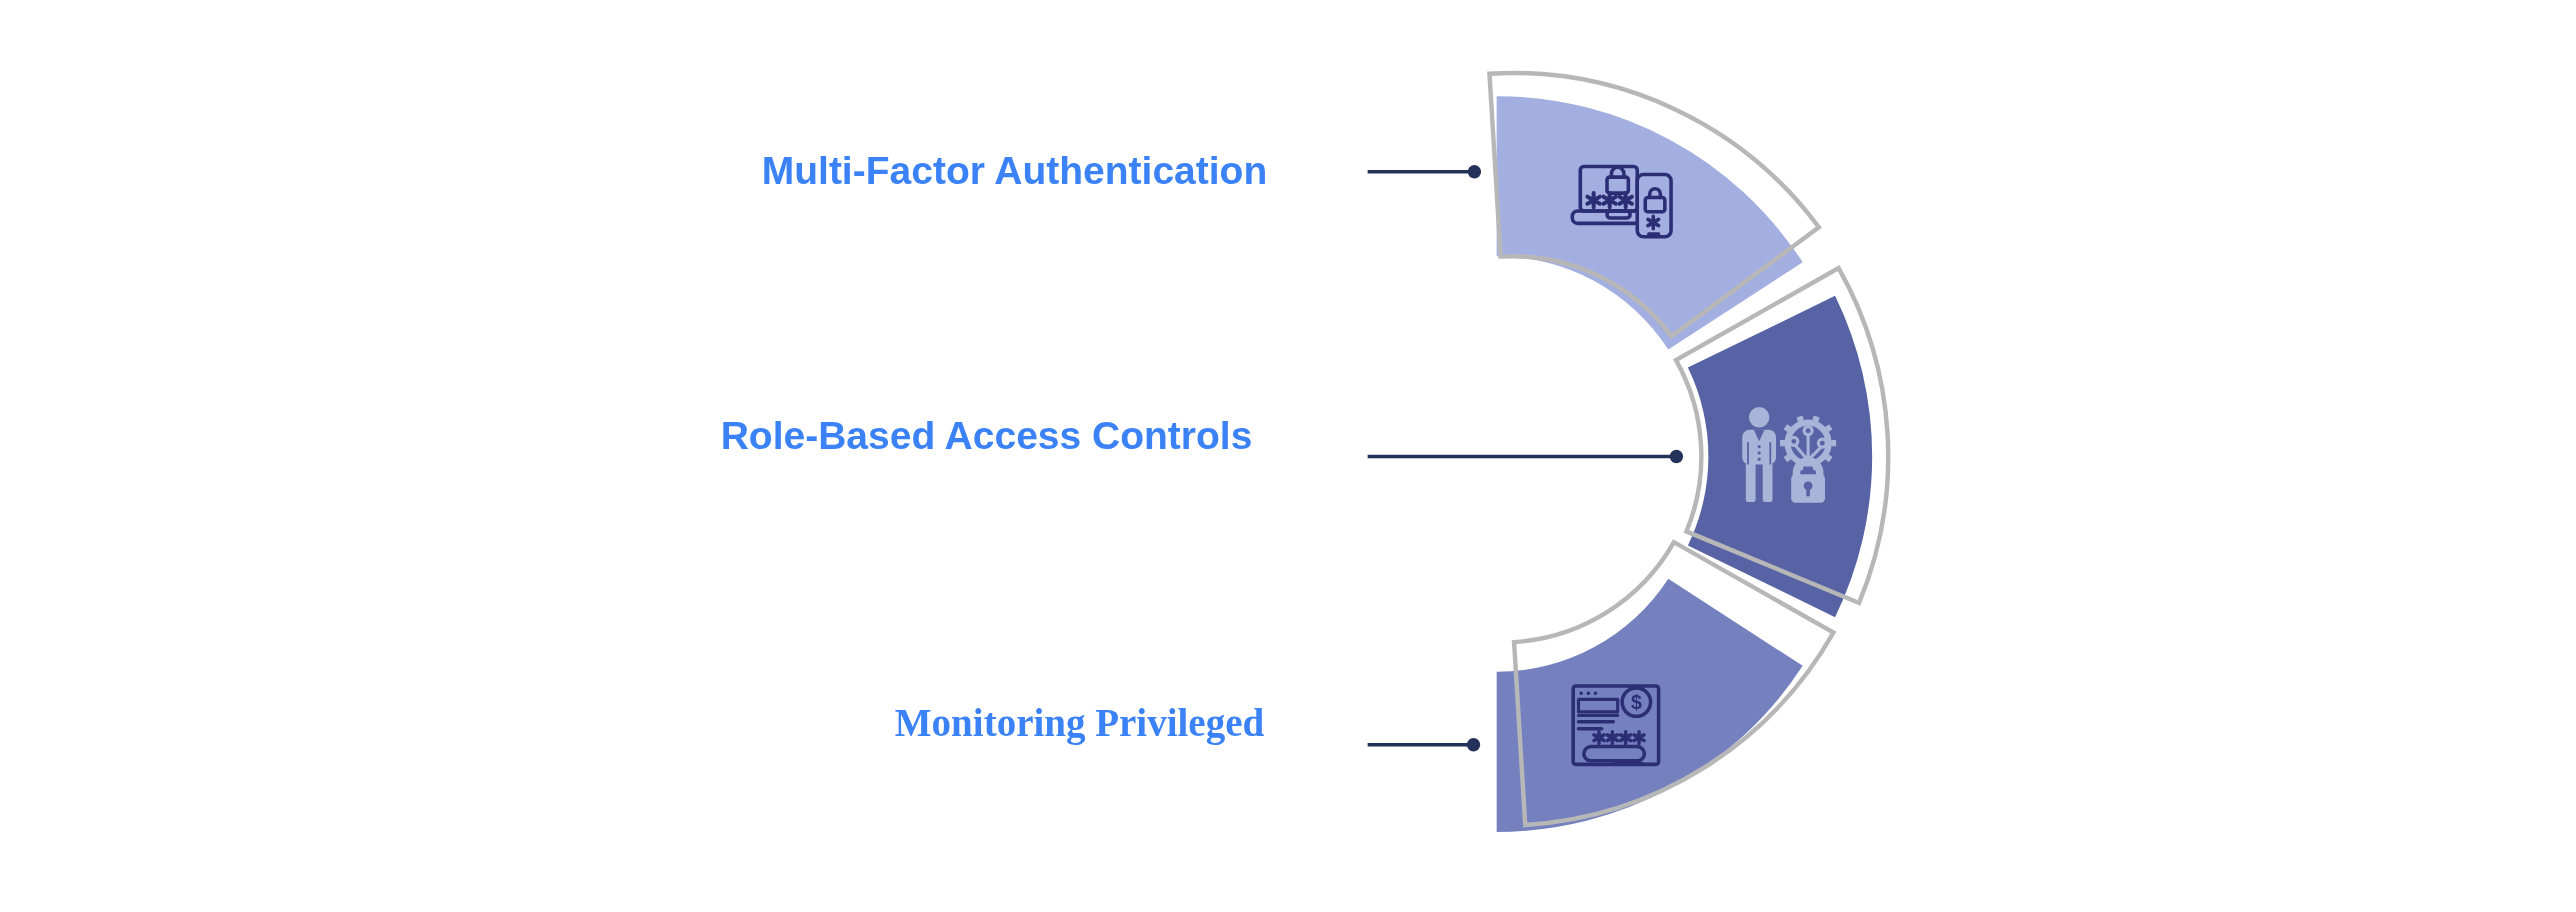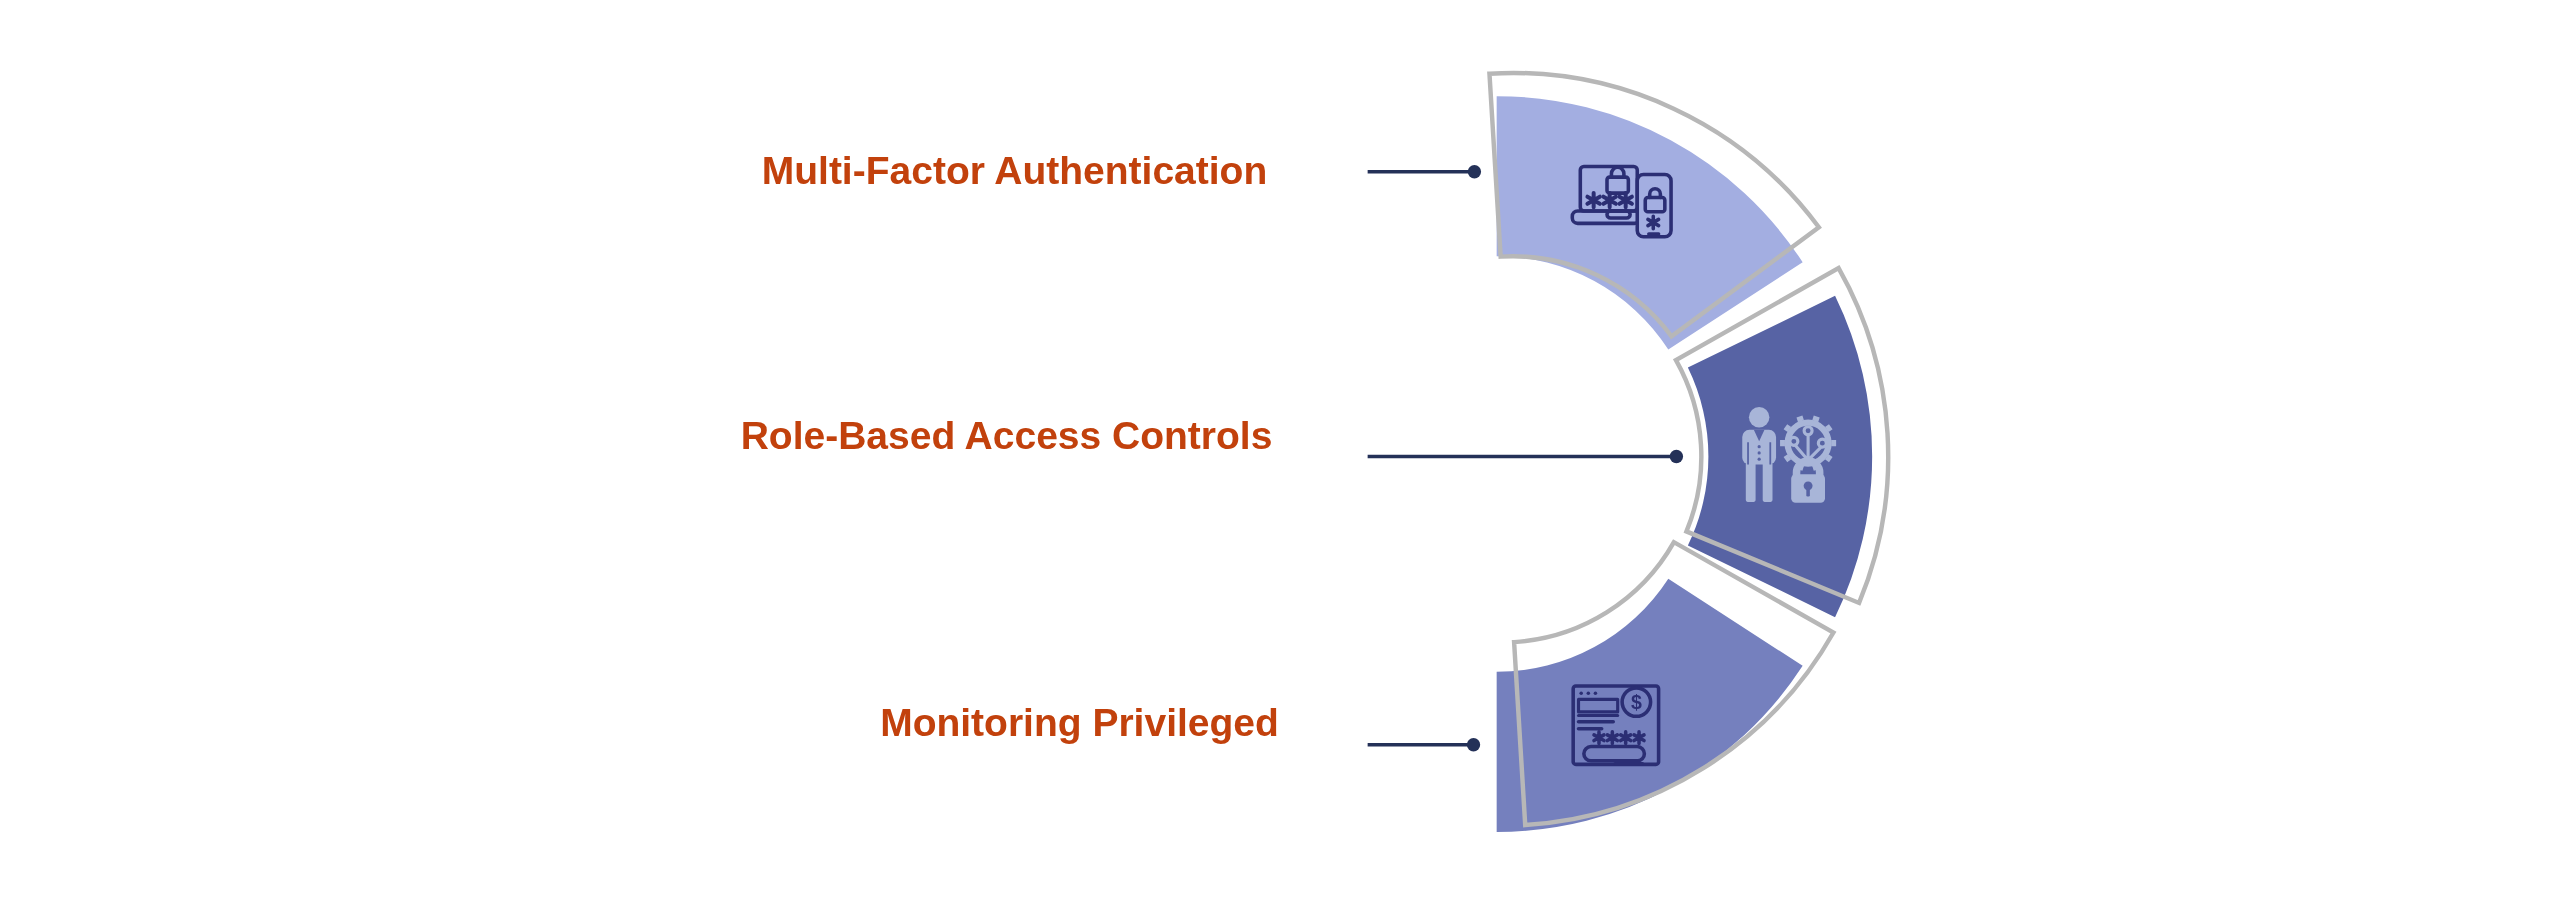--- a/index.html
+++ b/index.html
@@ -20,26 +20,26 @@
     left: 0;
     top: 0;
   }
   .label {
     position: absolute;
     width: 801px;
     text-align: center;
     font-size: 39px;
     line-height: 44px;
     font-weight: 700;
-    color: #c2410c;
+    color: #3b82f6;
     letter-spacing: 0px;
   }
   .label-1 { left: 614px; top: 149px; }
-  .label-2 { left: 606px; top: 414px; }
-  .label-3 { left: 679px; top: 701px; }
+  .label-2 { left: 586px; top: 414px; }
+  .label-3 { left: 679px; top: 701px; font-family: Liberation Serif, serif; }
 </style>
 </head>
 <body>
 
 <div class="canvas">
 
   <svg class="ring-svg" width="2576" height="913" viewBox="0 0 2895 1026">
 
     <path d="M 1682 108 A 410 410 0 0 1 2025.9 294.7 L 1874.9 392.7 A 230 230 0 0 0 1682 288 Z" fill="#a3aee1"></path>
     <path d="M 2062.3 332.4 A 412 412 0 0 1 2062.3 693.6 L 1896.9 612.9 A 228 228 0 0 0 1896.9 413.1 Z" fill="#5763a4"></path>

